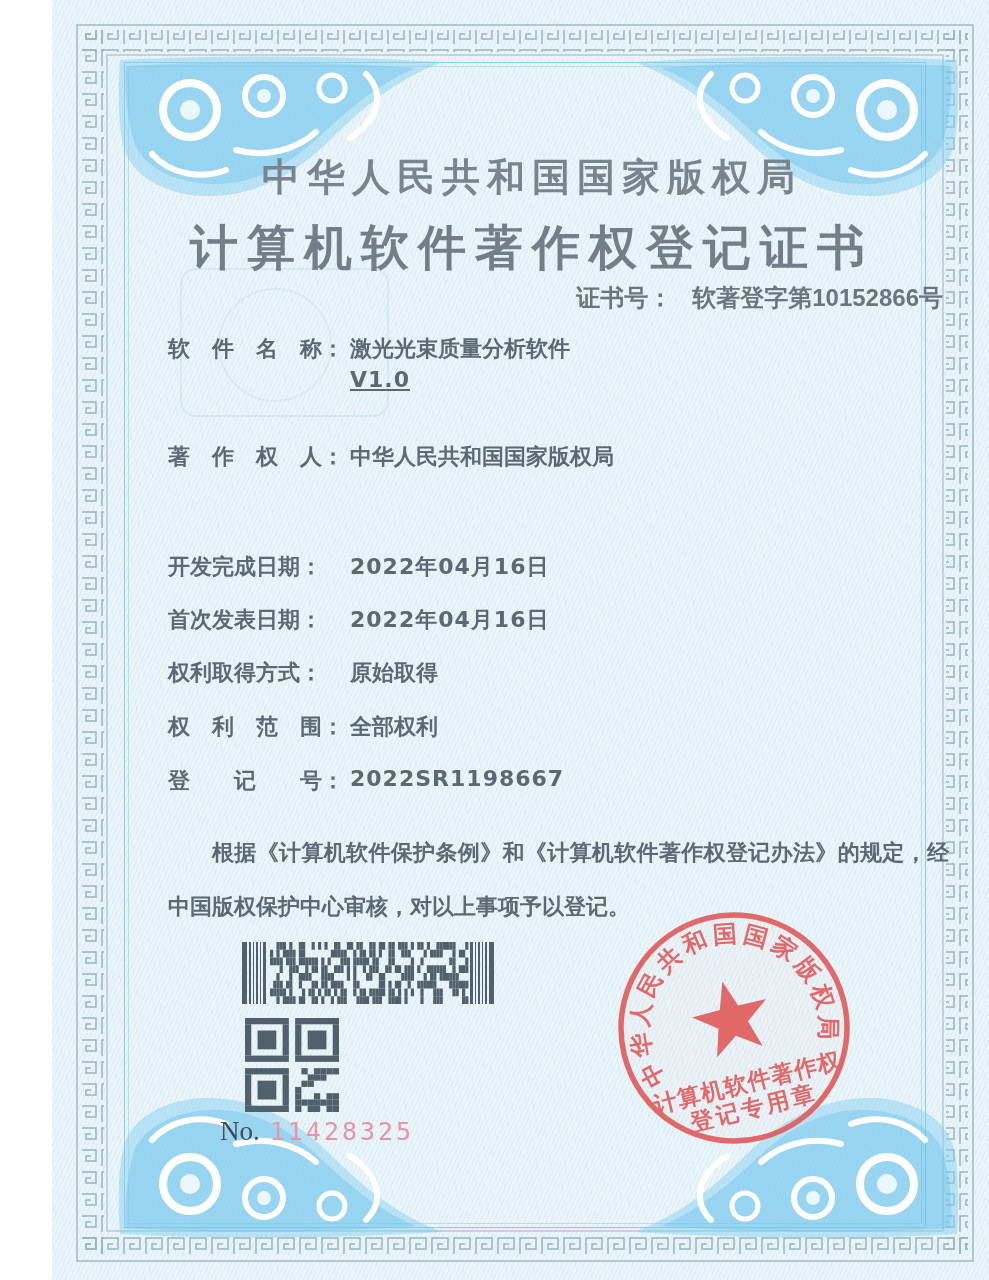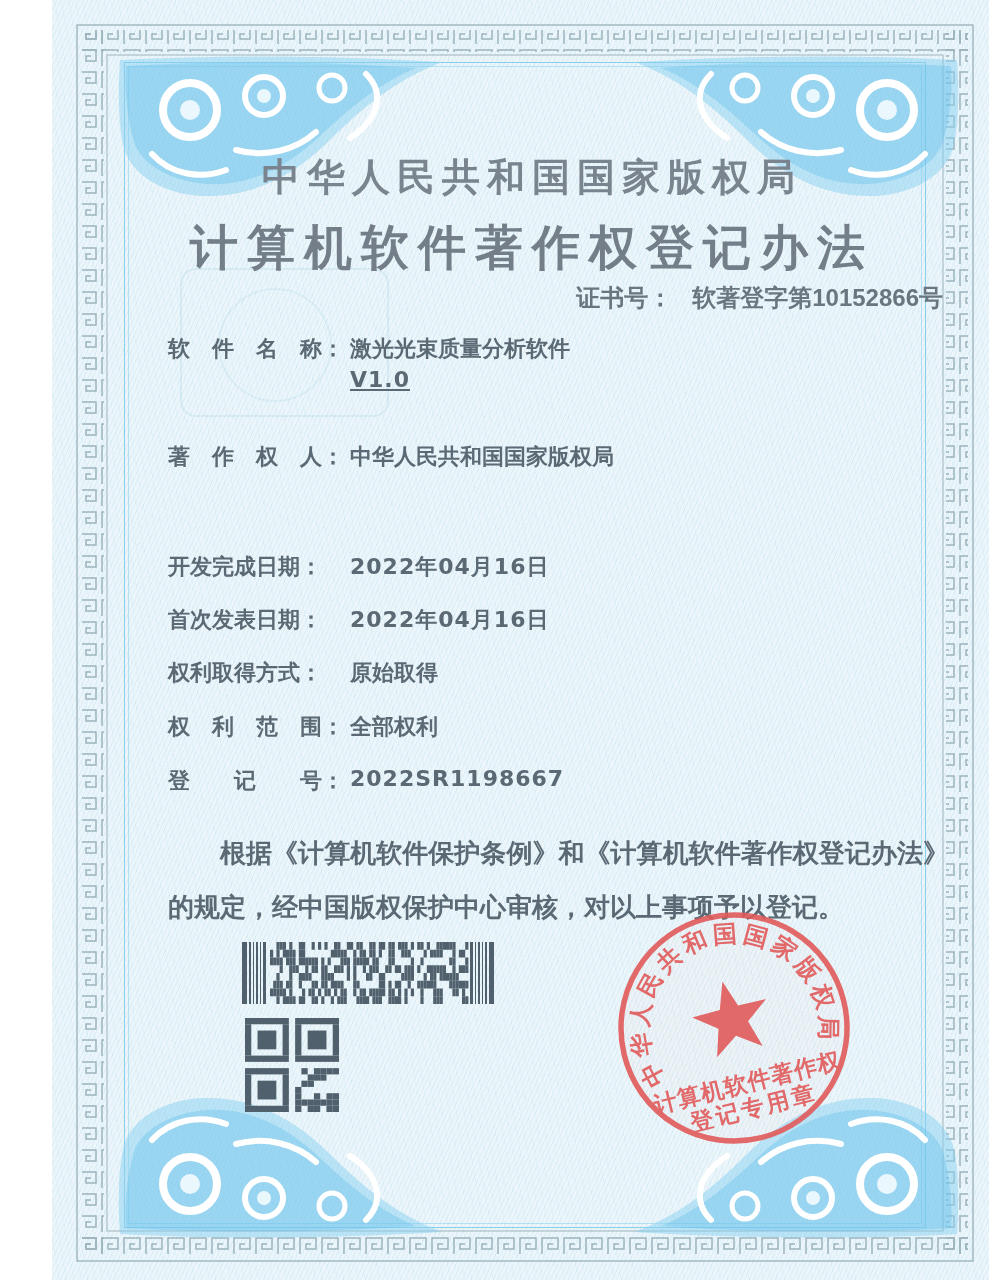--- a/index.html
+++ b/index.html
@@ -33,21 +33,21 @@
   .cert-no{position:absolute;left:0;right:64px;top:282px;z-index:3;text-align:right;
              font-size:24px;font-weight:700;color:#69757f;}
   .cert-no .val{margin-left:20px;}
   .field{position:absolute;z-index:3;font-size:22px;font-weight:700;color:#5b6974;white-space:nowrap;}
   .f-label{left:116px;}
   .f-value{left:298px;}
   .r1{top:334px;} .r1b{top:367px;text-decoration:underline;} .r2{top:442px;} .r3{top:552px;} .r4{top:605px;}
   .r5{top:658px;} .r6{top:712px;} .r7{top:766px;}
   .num{font-family:"DejaVu Sans","Liberation Sans",sans-serif;letter-spacing:1px;}
   .statement{position:absolute;left:116px;right:58px;top:826px;z-index:3;
-             font-size:26px;font-weight:600;color:#5b6974;line-height:54px;
+             font-size:22px;font-weight:600;color:#5b6974;line-height:54px;
              text-indent:2em;text-align:justify;}
   .barcode{position:absolute;left:190px;top:942px;z-index:3;}
   .qrcode{position:absolute;left:193px;top:1018px;z-index:3;}
   .serial{position:absolute;left:168px;top:1116px;z-index:3;white-space:nowrap;}
   .serial .no{font-family:"Liberation Serif","DejaVu Serif",serif;font-size:27px;color:#3e4a54;}
   .serial .sn{font-family:"DejaVu Sans Mono","Liberation Mono",monospace;font-size:25px;
               letter-spacing:3px;color:#e893a6;margin-left:10px;}
   .issue-date{position:absolute;left:588px;top:1122px;z-index:4;
               font-size:26px;font-weight:700;color:#454f58;letter-spacing:1px;}
   .seal{position:absolute;left:562px;top:908px;width:240px;height:240px;z-index:5;
@@ -98,21 +98,21 @@
     <svg class="corner c-bl">
         <use href="#cornerOrn"></use>
       </svg>
     <svg class="corner c-br">
         <use href="#cornerOrn"></use>
       </svg>
 
     <div class="watermark"></div>
 
     <div class="authority">中华人民共和国国家版权局</div>
-    <div class="cert-title">计算机软件著作权登记办法</div>
+    <div class="cert-title">计算机软件著作权登记证书</div>
 
     <div class="cert-no">
       <span>证书号：</span><span class="val">软著登字第10152866号</span>
     </div>
 
     <div class="field f-label r1">软　件　名　称：</div>
     <div class="field f-value r1">激光光束质量分析软件</div>
     <div class="field f-value r1b num">V1.0</div>
 
     <div class="field f-label r2">著　作　权　人：</div>
@@ -453,20 +453,23 @@
         <rect x="50.13333333333333" y="6.266666666666667" width="6.266666666666667" height="31.333333333333332" fill="#50606d"></rect>
         <rect x="87.73333333333333" y="6.266666666666667" width="6.266666666666667" height="31.333333333333332" fill="#50606d"></rect>
         <rect x="62.666666666666664" y="12.533333333333333" width="18.8" height="18.8" fill="#50606d"></rect>
         <rect x="0" y="50.13333333333333" width="43.86666666666667" height="6.266666666666667" fill="#50606d"></rect>
         <rect x="0" y="87.73333333333333" width="43.86666666666667" height="6.266666666666667" fill="#50606d"></rect>
         <rect x="0" y="56.4" width="6.266666666666667" height="31.333333333333332" fill="#50606d"></rect>
         <rect x="37.6" y="56.4" width="6.266666666666667" height="31.333333333333332" fill="#50606d"></rect>
         <rect x="12.533333333333333" y="62.666666666666664" width="18.8" height="18.8" fill="#50606d"></rect>
       </svg>
 
+    <div class="serial">
+      <span class="no">No.</span><span class="sn">11428325</span>
+    </div>
 
 
     <svg class="seal" viewBox="0 0 240 240">
       <defs>
         <path id="sealArc" d="M 42.06 156.3 A 86 86 0 1 1 197.94 156.3" fill="none"></path>
       </defs>
       <circle cx="120" cy="120" r="113" fill="rgba(255,120,120,0.03)" stroke="#e25a5a" stroke-width="5.5"></circle>
       <polygon points="120,72 129.4,99.06 158.04,99.64 135.22,116.94 143.5,144.36 120,128 96.5,144.36 104.78,116.94 81.96,99.64 110.6,99.06" fill="#e25a5a"></polygon>
       <text font-size="24" letter-spacing="4.5" fill="#e25a5a" font-family="Liberation Serif, DejaVu Serif, serif" font-weight="700">
         <textPath href="#sealArc" startOffset="2">中华人民共和国国家版权局</textPath>

